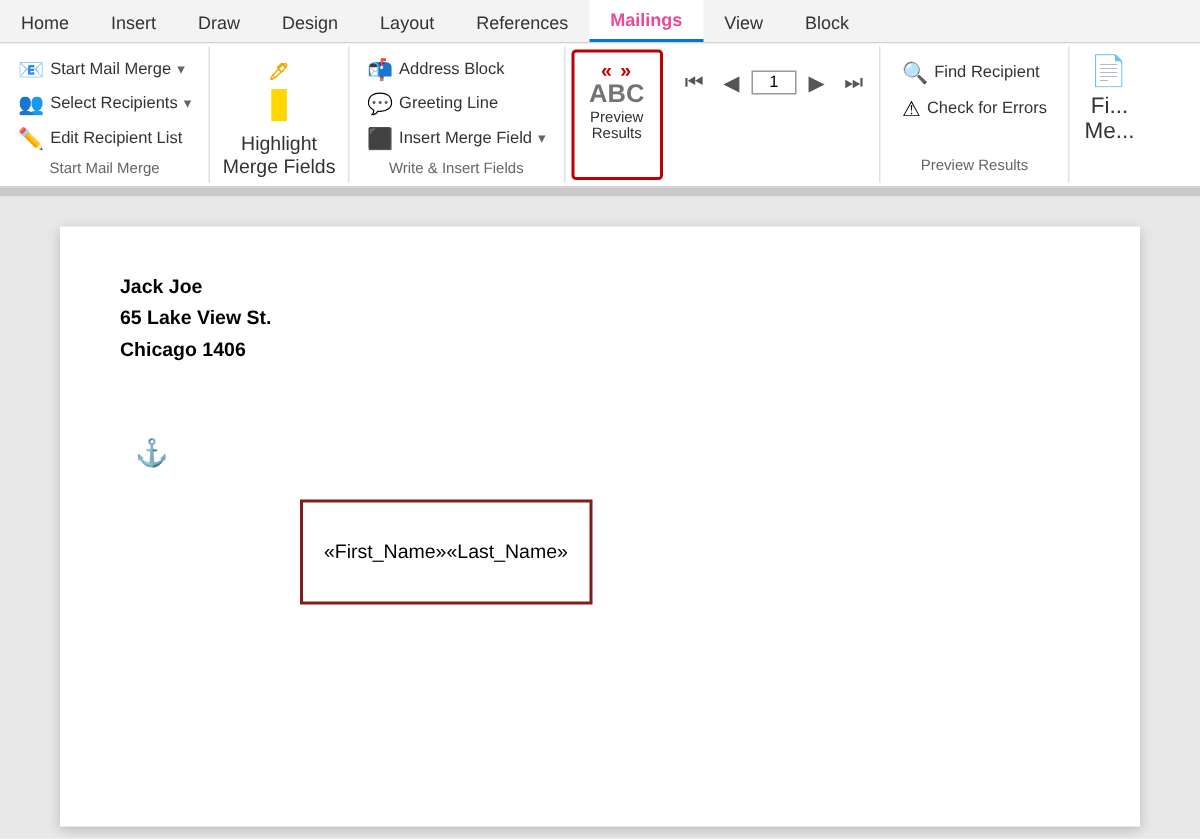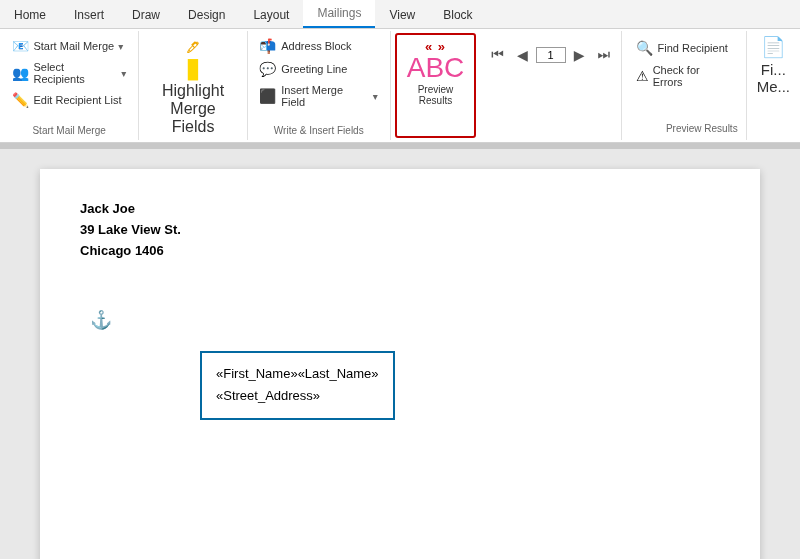--- a/index.html
+++ b/index.html
@@ -2,21 +2,21 @@
 <html><head>
   <meta charset="utf-8">
   <style>
     * { margin: 0; padding: 0; box-sizing: border-box; }
     body { font-family: 'Segoe UI', Arial, sans-serif; font-size: 12px; background: #f0f0f0; width: 800px; height: 559px; overflow: hidden; }
 
     
     .ribbon { background: #fff; border-bottom: 1px solid #d1d1d1; user-select: none; }
     .ribbon-tabs { display: flex; background: #f3f3f3; border-bottom: 1px solid #d1d1d1; align-items: flex-end; }
     .ribbon-tab { padding: 6px 14px; font-size: 12px; cursor: pointer; color: #333; border: none; background: transparent; }
-    .ribbon-tab.active { background: #fff; color: #737373; border-bottom: 2px solid #0078d4; font-weight: 400; }
+    .ribbon-tab.active { background: #fff; color: #ec4899; border-bottom: 2px solid #0078d4; font-weight: 700; }
 
     .ribbon-content { display: flex; align-items: stretch; padding: 2px 0; background: #fff; min-height: 90px; }
     .ribbon-group { display: flex; flex-direction: column; align-items: center; padding: 4px 6px; border-right: 1px solid #e0e0e0; position: relative; }
     .ribbon-group-label { font-size: 10px; color: #666; margin-top: auto; padding-top: 4px; text-align: center; }
     .ribbon-group-items { display: flex; align-items: flex-start; gap: 2px; flex: 1; }
 
     .ribbon-btn-small { display: flex; align-items: center; gap: 4px; padding: 2px 5px; cursor: pointer; border-radius: 3px; border: 1px solid transparent; width: 100%; }
     .ribbon-btn-small .btn-icon-sm { font-size: 14px; }
     .ribbon-btn-small .btn-label-sm { font-size: 11px; color: #333; }
 
@@ -25,35 +25,36 @@
     .nav-input { width: 30px; text-align: center; border: 1px solid #999; font-size: 11px; padding: 1px 2px; }
 
     
     .doc-area { background: #e8e8e8; flex: 1; display: flex; justify-content: center; padding: 20px; height: calc(559px - 130px); overflow: hidden; }
     .doc-page { background: #fff; width: 720px; min-height: 400px; padding: 30px 40px; box-shadow: 0 2px 8px rgba(0,0,0,0.2); position: relative; }
 
     .doc-address { font-size: 13px; line-height: 1.6; color: #000; font-weight: 600; }
 
     .anchor-icon { position: absolute; left: 10px; top: 110px; color: #4472c4; font-size: 18px; cursor: pointer; }
 
-    .merge-field-box { border: 2px solid #0369a1; display: inline-block; padding: 10px 14px; margin-top: 90px; margin-left: 120px; font-size: 13px; line-height: 1.7; color: #000; background: #fff; }
+    .merge-field-box { border: 2px solid #7f1d1d; display: inline-block; padding: 22px 14px; margin-top: 90px; margin-left: 120px; font-size: 13px; line-height: 1.7; color: #000; background: #fff; }
     .merge-field-box .field-text { color: #000; }
 
     .doc-wrapper { position: relative; }
   </style>
 </head>
 <body>
 
 <div class="ribbon">
   <div class="ribbon-tabs">
     <div class="ribbon-tab">Home</div>
     <div class="ribbon-tab">Insert</div>
     <div class="ribbon-tab">Draw</div>
     <div class="ribbon-tab">Design</div>
     <div class="ribbon-tab">Layout</div>
+    <div class="ribbon-tab">References</div>
     <div class="ribbon-tab active">Mailings</div>
     <div class="ribbon-tab">View</div>
     <div class="ribbon-tab">Block</div>
   </div>
 
   <div class="ribbon-content">
 
     <div class="ribbon-group">
       <div class="ribbon-group-items">
         <div class="ribbon-col">
@@ -72,21 +73,21 @@
             <span class="btn-label-sm">Edit Recipient List</span>
           </div>
         </div>
       </div>
       <div class="ribbon-group-label">Start Mail Merge</div>
     </div>
 
     <div style="display:flex;flex-direction:column;align-items:center;padding:4px 8px;border-right:1px solid #e0e0e0;cursor:pointer;">
       <div style="font-size:11px;color:#f0a800;font-weight:bold;margin-top:6px;">🖊</div>
       <div style="font-size:28px;color:#ffd700;line-height:1;">▮</div>
-      <div style="font-size:16px;color:#333;text-align:center;margin-top:auto;">Highlight<br>Merge Fields</div>
+      <div style="font-size:13px;color:#333;text-align:center;margin-top:auto;">Highlight<br>Merge Fields</div>
     </div>
 
     <div class="ribbon-group">
       <div class="ribbon-group-items">
         <div class="ribbon-col">
           <div class="ribbon-btn-small">
             <span class="btn-icon-sm">📬</span>
             <span class="btn-label-sm">Address Block</span>
           </div>
           <div class="ribbon-btn-small">
@@ -98,21 +99,21 @@
             <span class="btn-label-sm">Insert Merge Field</span>
             <span style="font-size:10px;color:#666;">▾</span>
           </div>
         </div>
       </div>
       <div class="ribbon-group-label">Write &amp; Insert Fields</div>
     </div>
 
     <div style="display:flex;flex-direction:column;align-items:center;padding:4px 10px;border:2px solid #c00000;border-radius:3px;margin:2px 4px;cursor:pointer;background:#fff;">
       <div style="color:#c00000;font-size:13px;font-weight:bold;letter-spacing:1px;">« »</div>
-      <div style="color:#ec4899;font-size:28px;font-weight:normal;line-height:1;">ABC</div>
+      <div style="color:#737373;font-size:17px;font-weight:bold;line-height:1;">ABC</div>
       <div style="font-size:10px;color:#333;text-align:center;margin-top:2px;">Preview<br>Results</div>
     </div>
 
     <div style="display:flex;flex-direction:column;padding:4px 6px;border-right:1px solid #e0e0e0;">
       <div style="display:flex;align-items:center;gap:3px;margin-top:8px;">
         <span class="nav-btn">⏮</span>
         <span class="nav-btn">◀</span>
         <input class="nav-input" type="text" value="1" style="">
         <span class="nav-btn">▶</span>
         <span class="nav-btn">⏭</span>
@@ -122,43 +123,42 @@
 
     <div style="display:flex;flex-direction:column;gap:2px;padding:6px 8px;border-right:1px solid #e0e0e0;">
       <div class="ribbon-btn-small">
         <span class="btn-icon-sm">🔍</span>
         <span class="btn-label-sm">Find Recipient</span>
       </div>
       <div class="ribbon-btn-small">
         <span class="btn-icon-sm">⚠</span>
         <span class="btn-label-sm">Check for Errors</span>
       </div>
-      <div class="ribbon-group-label" style="margin-top:auto;font-size:10px;color:#666;text-align:right;">Preview Results</div>
+      <div class="ribbon-group-label" style="margin-top:auto;font-size:10px;color:#666;text-align:center;">Preview Results</div>
     </div>
 
     <div style="display:flex;flex-direction:column;align-items:center;padding:4px 10px;">
       <div style="font-size:20px;color:#555;">📄</div>
       <div style="font-size:15px;color:#333;text-align:center;margin-top:2px;">Fi...<br>Me...</div>
     </div>
 
   </div>
 </div>
 
 <div style="height:6px;background:#c8c8c8;"></div>
 
 <div class="doc-area">
   <div class="doc-page">
     <div class="doc-wrapper">
       <div class="doc-address">
         <div>Jack Joe</div>
-        <div>39 Lake View St.</div>
+        <div>65 Lake View St.</div>
         <div>Chicago 1406</div>
       </div>
 
       <div class="anchor-icon">⚓</div>
 
       <div class="merge-field-box">
         <div class="field-text">«First_Name»«Last_Name»</div>
-        <div class="field-text">«Street_Address»</div>
       </div>
     </div>
   </div>
 </div>
 
 </body></html>

